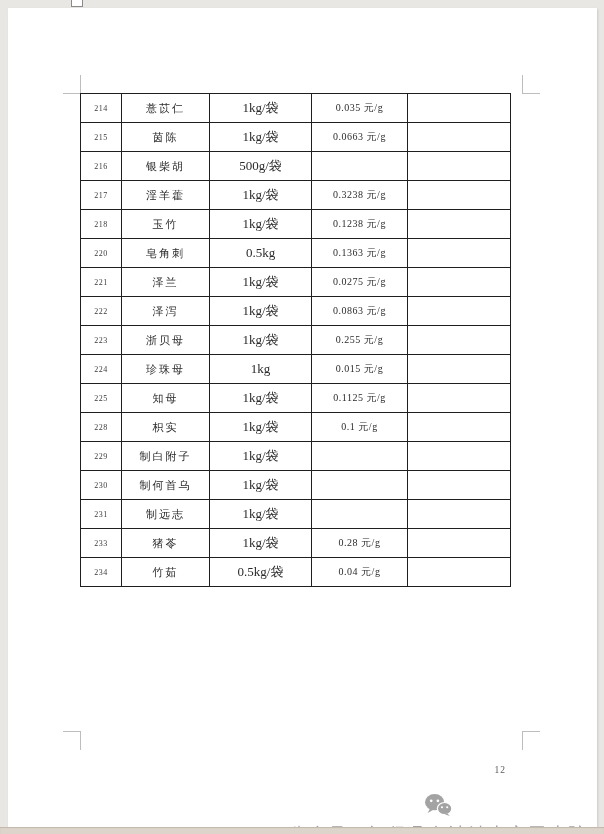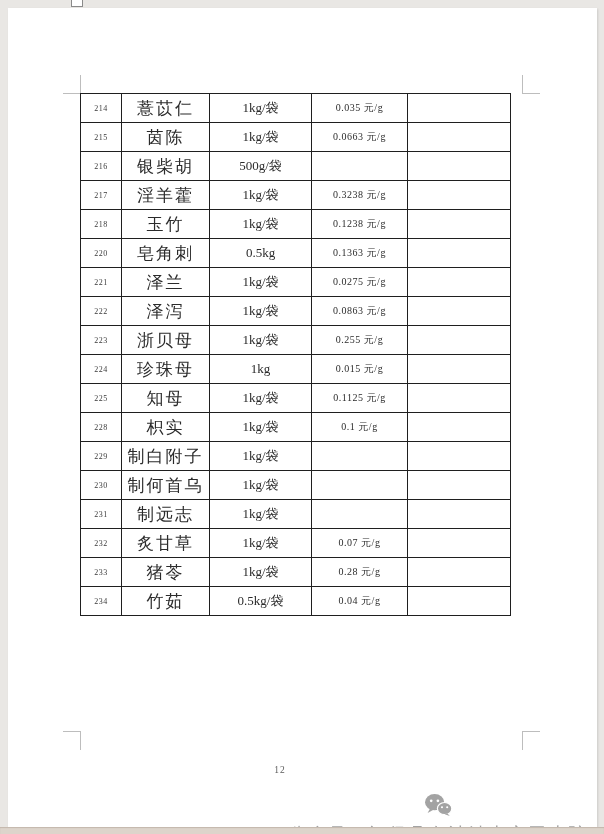--- a/index.html
+++ b/index.html
@@ -27,28 +27,28 @@
     position:absolute;left:80px;top:93px;
     width:426px;border-collapse:collapse;table-layout:fixed;
   }
   .price-table td{
     border:1.2px solid var(--border,#1f1f1f);
     height:28px;padding:0;
     text-align:center;vertical-align:middle;
     color:#2b2b2b;overflow:hidden;white-space:nowrap;
   }
   td.col-no{width:40px;font-size:8px;color:#3a3a3a;letter-spacing:.5px;}
-  td.col-name{width:87px;font-size:17px;letter-spacing:2px;}
+  td.col-name{width:87px;font-size:11px;letter-spacing:2px;}
   td.col-spec{width:101px;font-size:13px;}
   td.col-price{width:95px;font-size:10px;letter-spacing:.5px;}
   td.col-note{width:102px;}
 
   .pagenum{
-    position:absolute;left:67px;top:765px;width:426px;
-    text-align:center;font-size:9.5px;color:#5a5a5a;letter-spacing:1px;
+    position:absolute;left:80px;top:765px;width:426px;
+    text-align:right;font-size:9.5px;color:#5a5a5a;letter-spacing:1px;
   }
   .watermark{
     position:absolute;right:16px;top:794px;
     display:flex;align-items:center;gap:6px;
     color:var(--wm,#a3a3a3);
     font-family:"Liberation Sans","DejaVu Sans",sans-serif;
     font-size:19px;letter-spacing:1px;flex-direction:column;
   }
   .watermark svg{display:block;}
   .bottom-strip{
@@ -173,27 +173,20 @@
           <td class="col-name">制何首乌</td>
           <td class="col-spec">1kg/袋</td>
           <td class="col-price"></td>
           <td class="col-note"></td>
         </tr>
         <tr>
           <td class="col-no">231</td>
           <td class="col-name">制远志</td>
           <td class="col-spec">1kg/袋</td>
           <td class="col-price"></td>
-          <td class="col-note"></td>
-        </tr>
-        <tr>
-          <td class="col-no">232</td>
-          <td class="col-name">炙甘草</td>
-          <td class="col-spec">1kg/袋</td>
-          <td class="col-price">0.07 元/g</td>
           <td class="col-note"></td>
         </tr>
         <tr>
           <td class="col-no">233</td>
           <td class="col-name">猪苓</td>
           <td class="col-spec">1kg/袋</td>
           <td class="col-price">0.28 元/g</td>
           <td class="col-note"></td>
         </tr>
         <tr>

